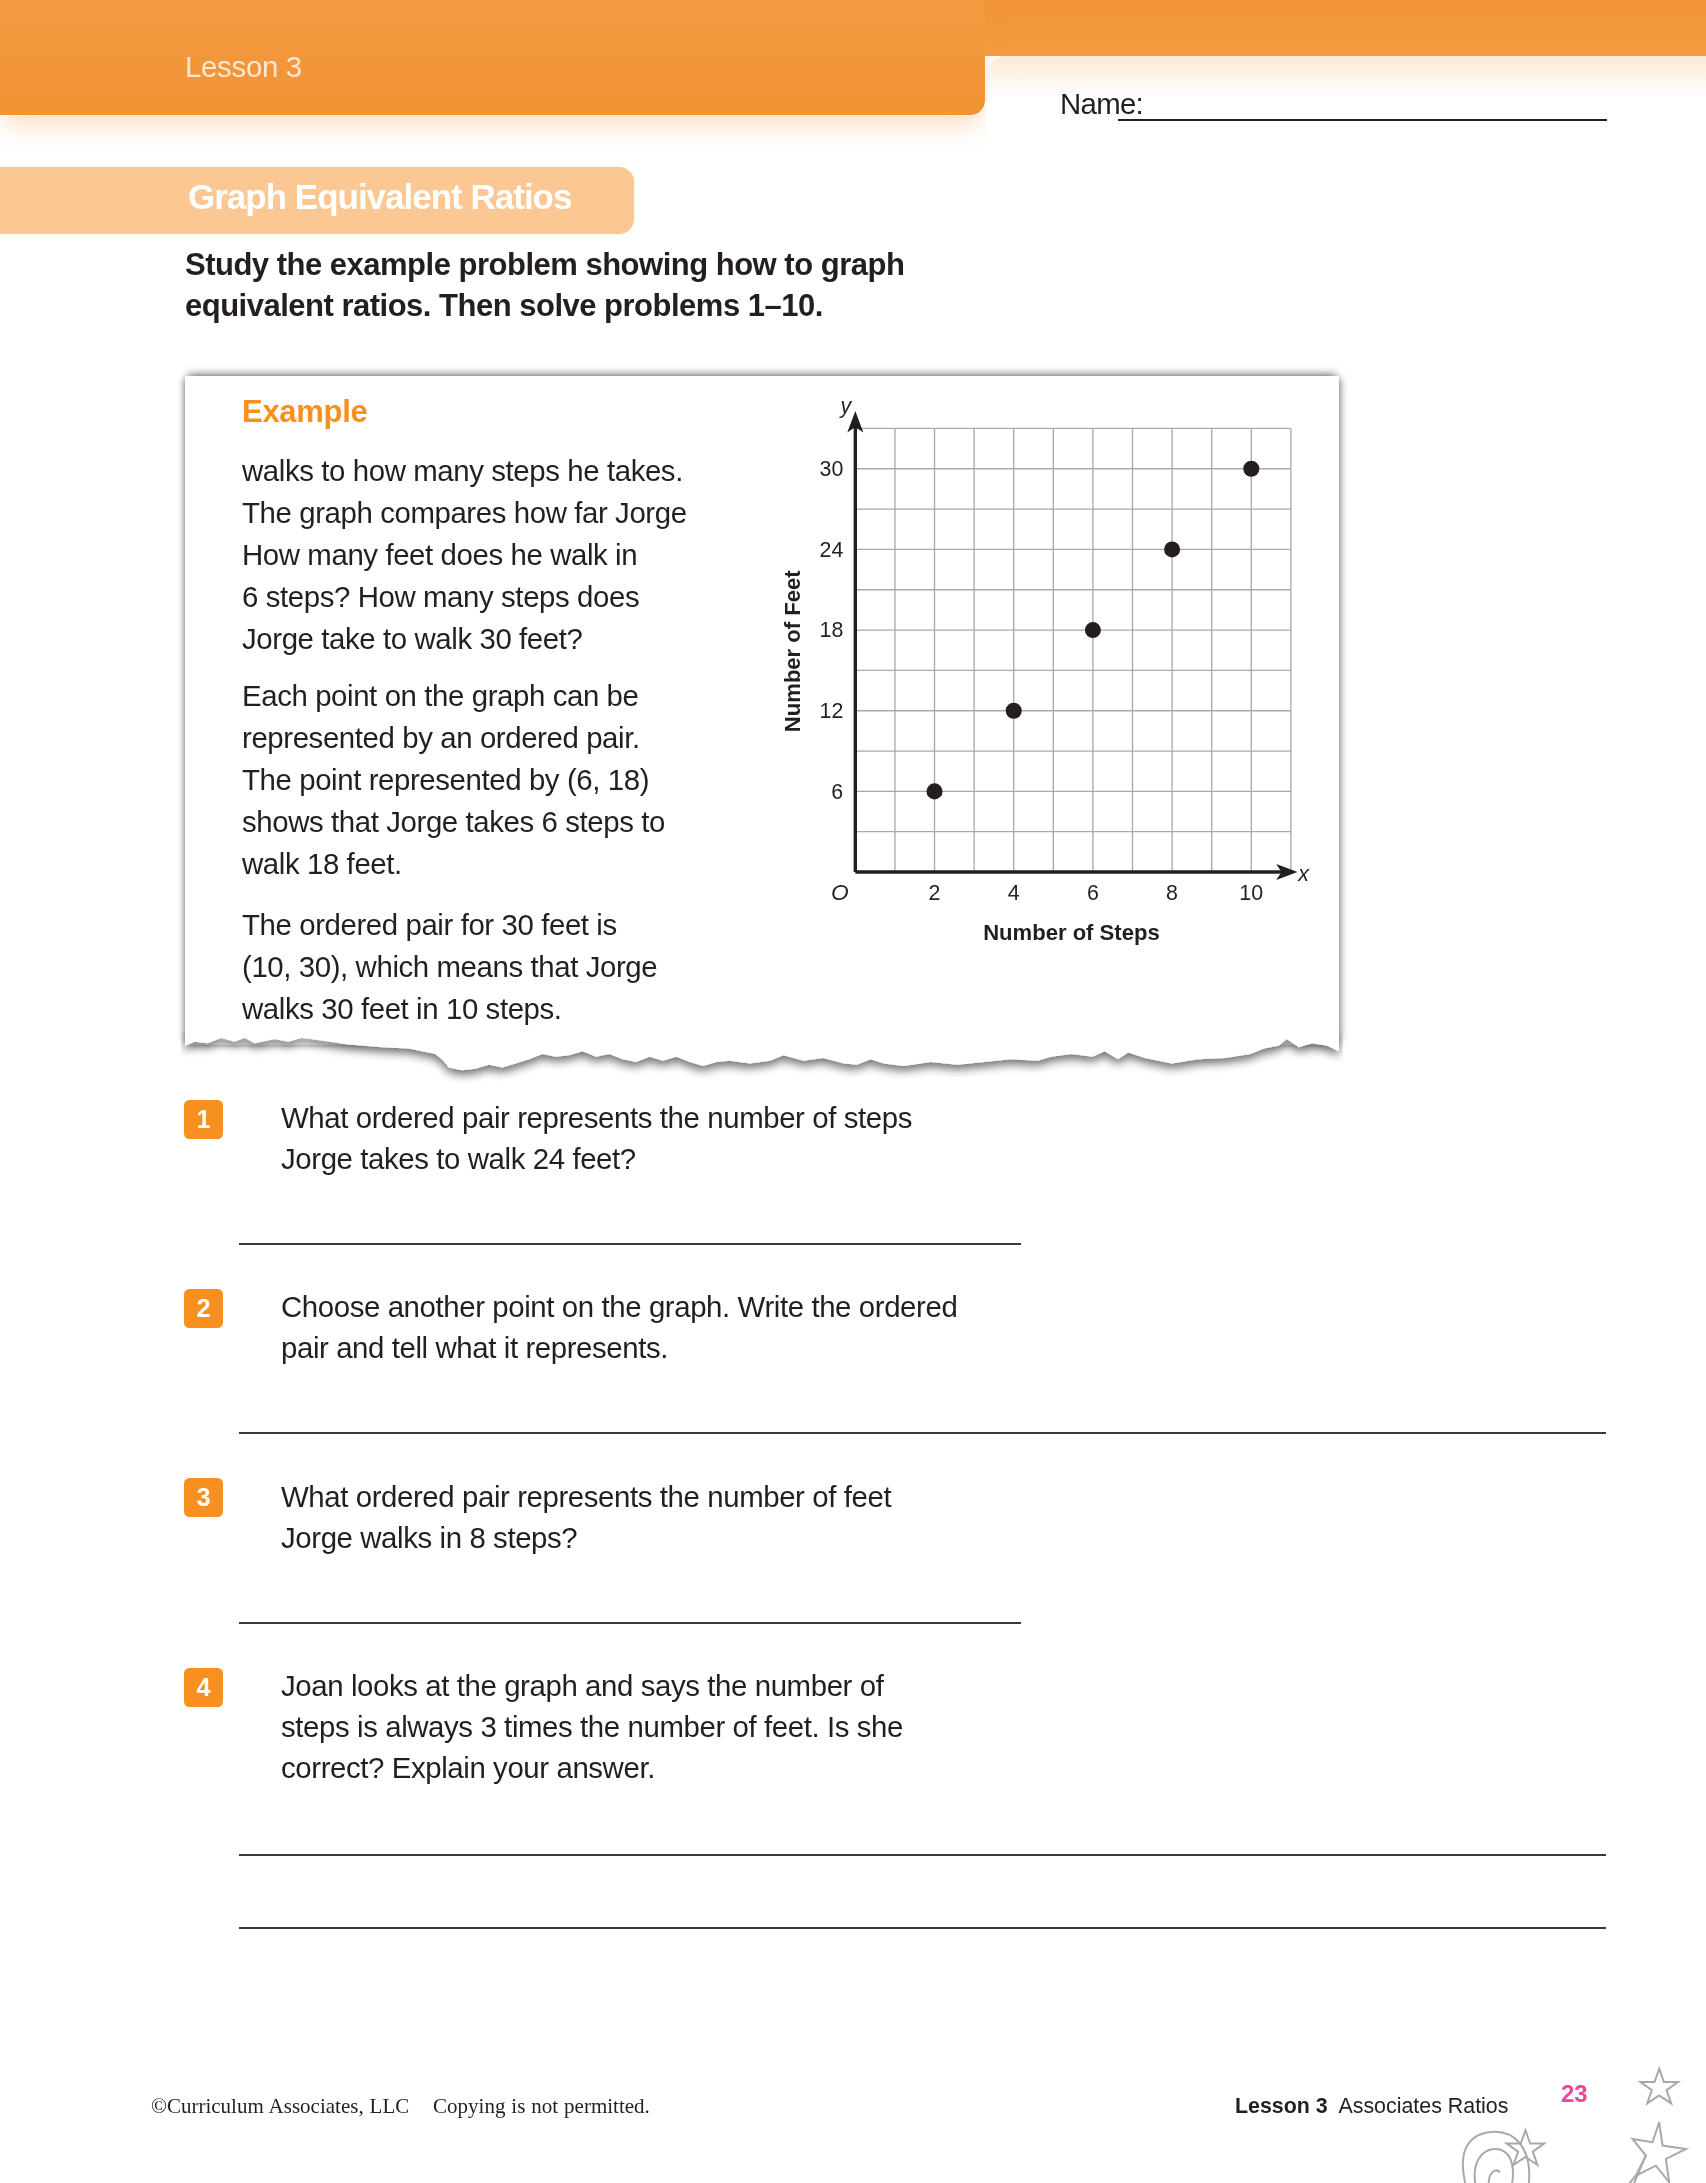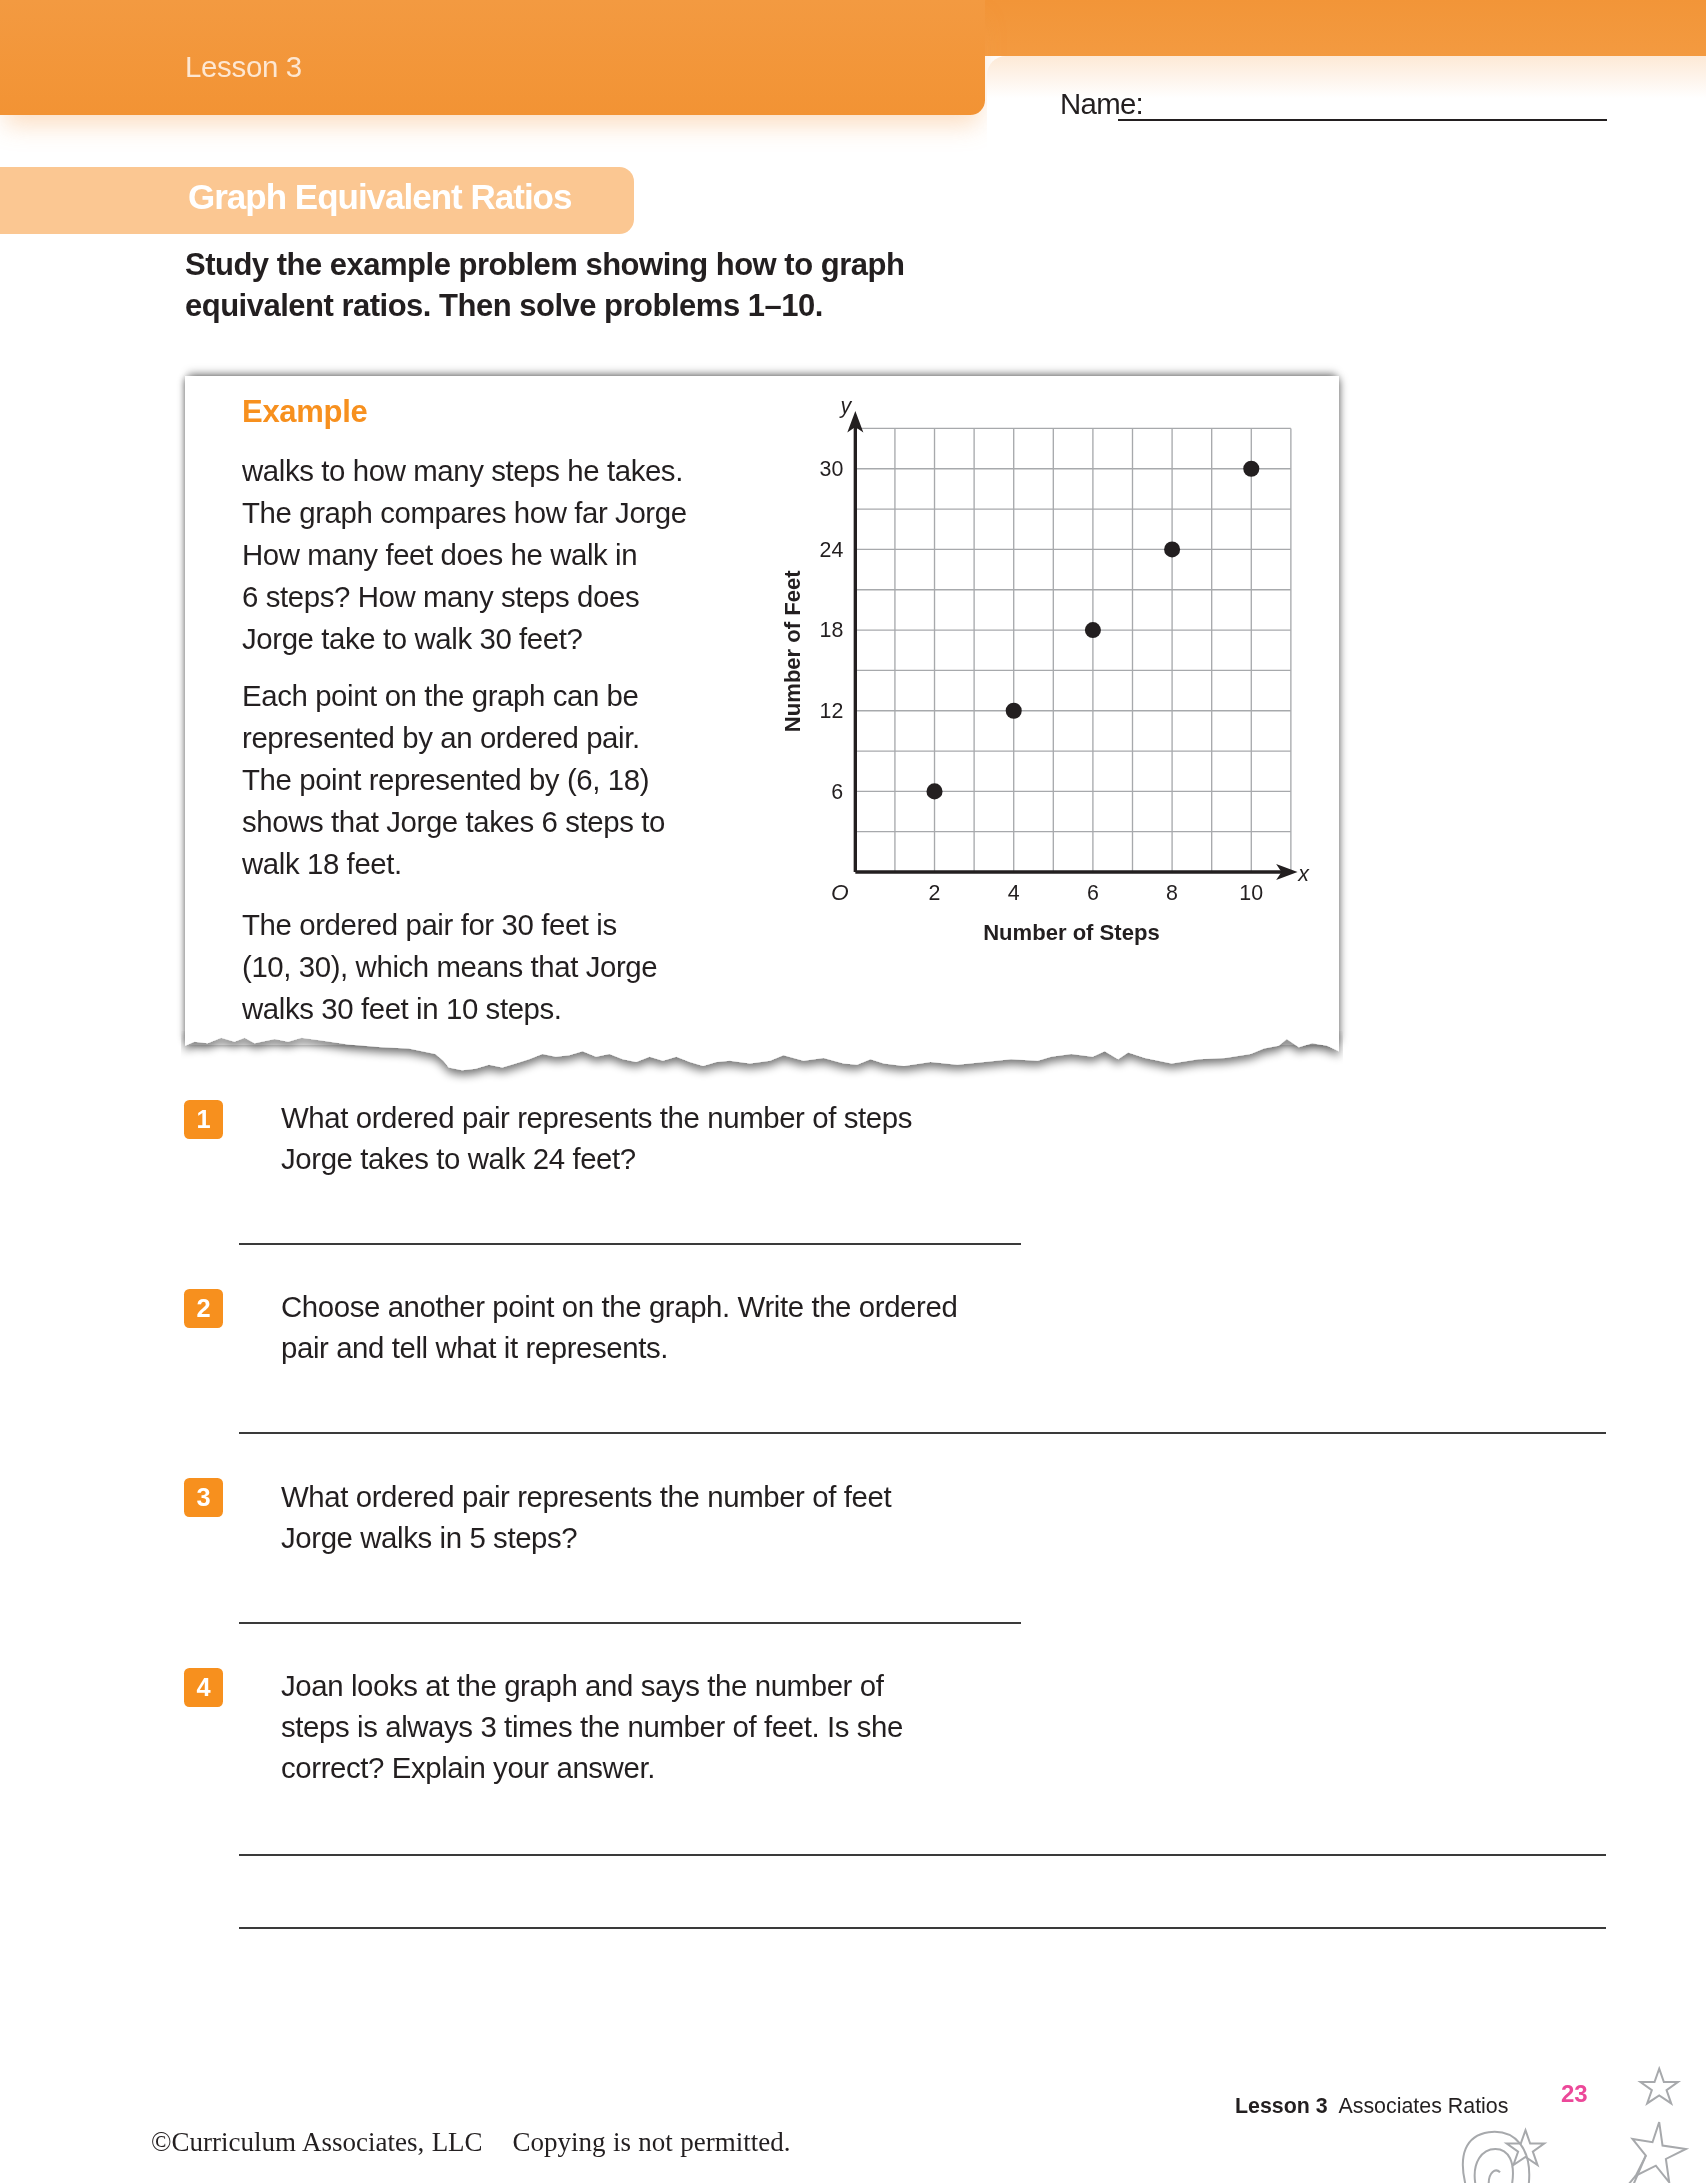--- a/index.html
+++ b/index.html
@@ -89,21 +89,21 @@
     letter-spacing: -0.4px;
     margin-left: 42px;
   }
   .answer-line { height: 0; border-top: 2px solid #3a3a3a; left: 239px; }
   .short { width: 782px; }
   .long { width: 1367px; }
 
   
   .footer-copy {
     left: 151px; top: 2094px; font-family: "Liberation Serif", "DejaVu Serif", serif;
-    font-size: 27px; color: #231f20; word-spacing: 0.7px; margin-top: 33px;
+    font-size: 21px; color: #231f20; word-spacing: 0.7px;
   }
   .footer-lesson {
     left: 1235px; top: 2094px; font-size: 21.4px; color: #231f20;
   }
   .footer-lesson b { font-weight: bold; }
   .page-num {
     left: 1561px; top: 2080px; font-size: 24px; font-weight: bold; color: #ec4899;
   }
   .deco { left: 1365px; top: 2055px; width: 341px; height: 129px; }
 </style>
@@ -230,21 +230,21 @@
 <div class="abs q-badge" style="top:1289px">2</div>
 <div class="abs q-text" style="top:1286px">
   <div>Choose another point on the graph. Write the ordered</div>
   <div>pair and tell what it represents.</div>
 </div>
 <div class="abs answer-line long" style="top:1432px"></div>
 
 <div class="abs q-badge" style="top:1478px">3</div>
 <div class="abs q-text" style="top:1476px">
   <div>What ordered pair represents the number of feet</div>
-  <div>Jorge walks in 5 steps?</div>
+  <div>Jorge walks in 8 steps?</div>
 </div>
 <div class="abs answer-line short" style="top:1622px"></div>
 
 <div class="abs q-badge" style="top:1668px">4</div>
 <div class="abs q-text" style="top:1665px">
   <div>Joan looks at the graph and says the number of</div>
   <div>steps is always 3 times the number of feet. Is she</div>
   <div>correct? Explain your answer.</div>
 </div>
 <div class="abs answer-line long" style="top:1854px"></div>

